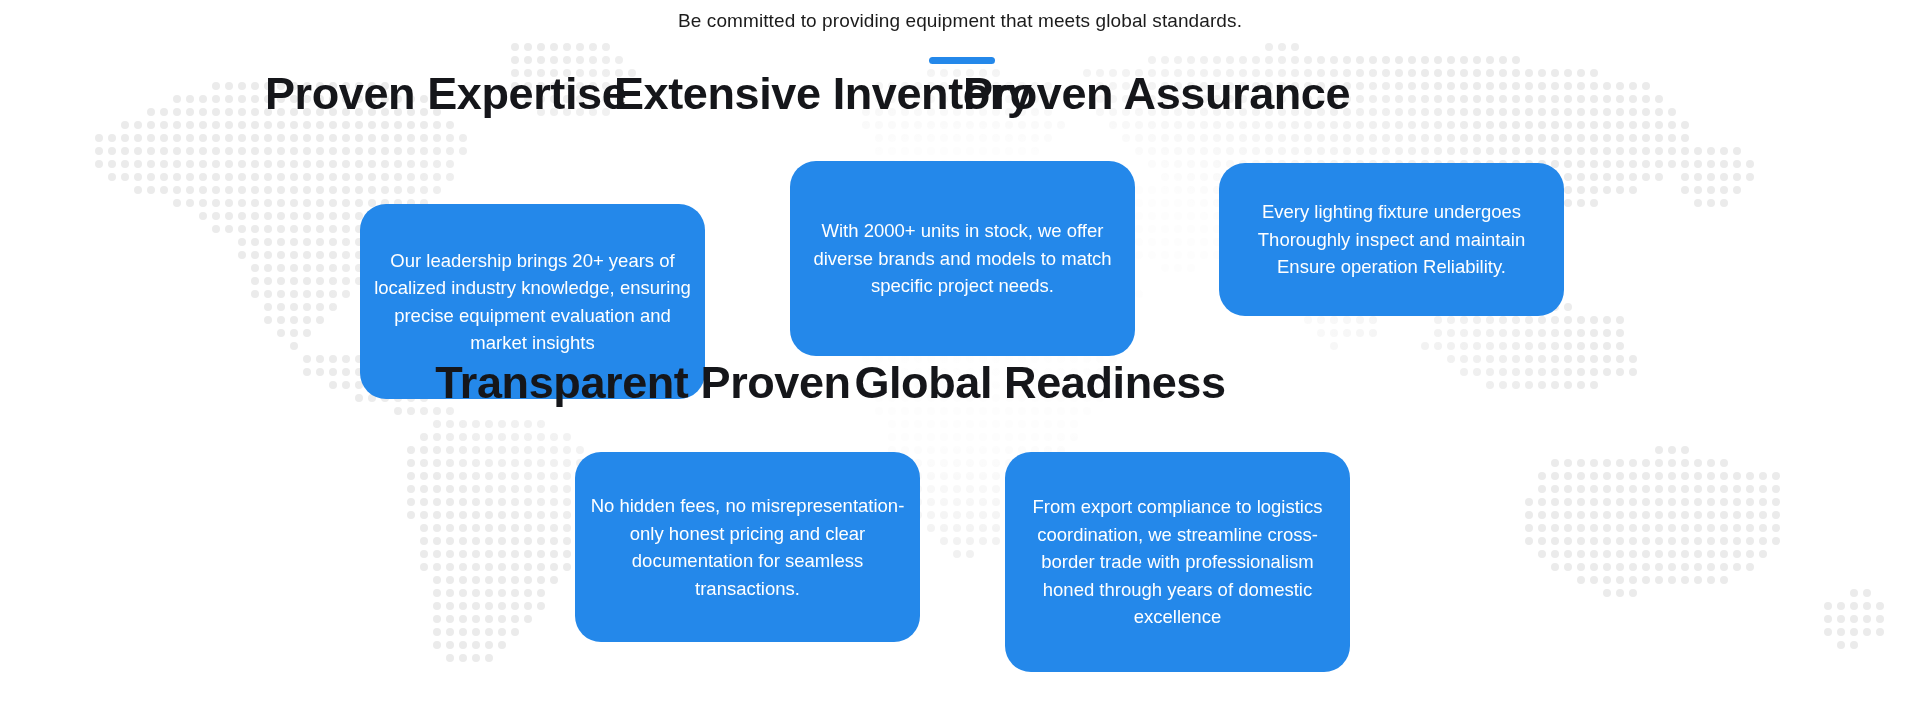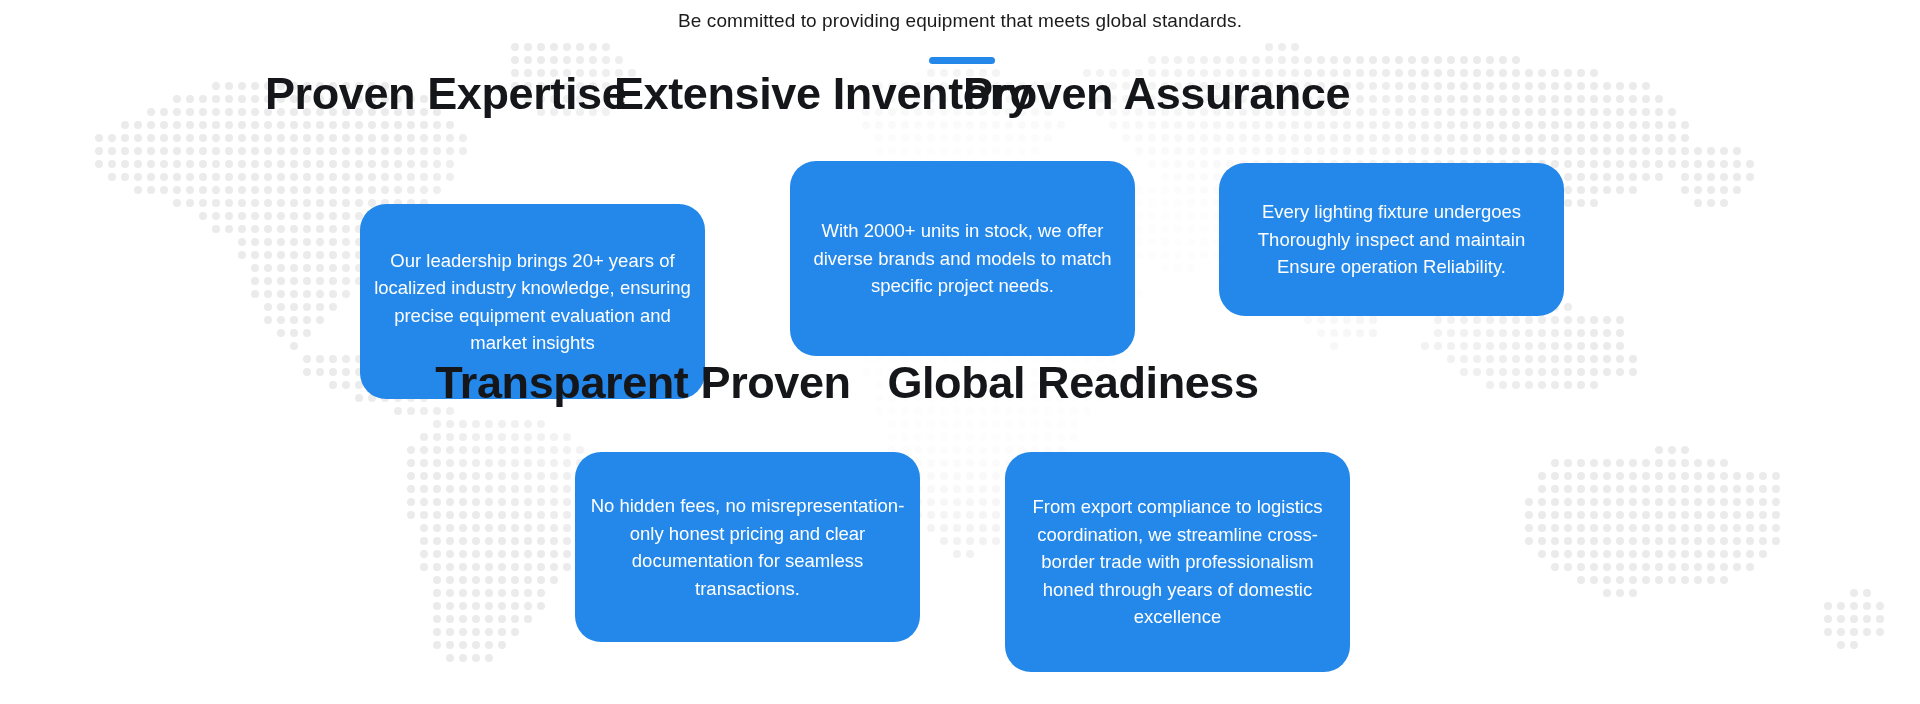--- a/index.html
+++ b/index.html
@@ -106,21 +106,21 @@
   .h1 { left: 265px; top: 68px; width: 340px; }
   .h2 { left: 614px; top: 68px; width: 340px; }
   .h3 { left: 963px; top: 68px; width: 340px; }
 
   .c1 { left: 360px; top: 163px; width: 345px; height: 195px; margin-top: 41px; }
   .c2 { left: 790px; top: 161px; width: 345px; height: 195px; }
   .c3 { left: 1219px; top: 163px; width: 345px; height: 153px; }
 
   
   .h4 { left: 393px; top: 357px; width: 500px; }
-  .h5 { left: 823px; top: 357px; width: 500px; text-align: center; }
+  .h5 { left: 790px; top: 357px; width: 500px; text-align: center; }
 
   .c4 { left: 575px; top: 452px; width: 345px; height: 190px; align-items: center; }
   .c5 { left: 1005px; top: 452px; width: 345px; height: 220px; }
 </style>
 </head>
 <body>
 
 <svg id="worldmap" viewBox="0 0 1920 704" preserveAspectRatio="none" aria-hidden="true">
     <g fill="#ebebeb">
       <circle cx="515" cy="47" r="4"></circle>

